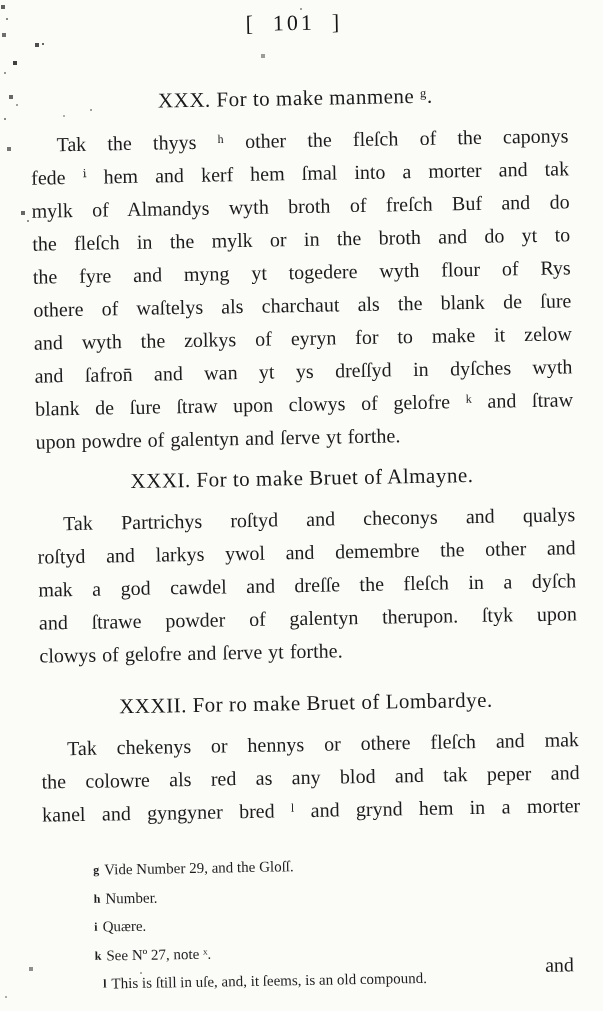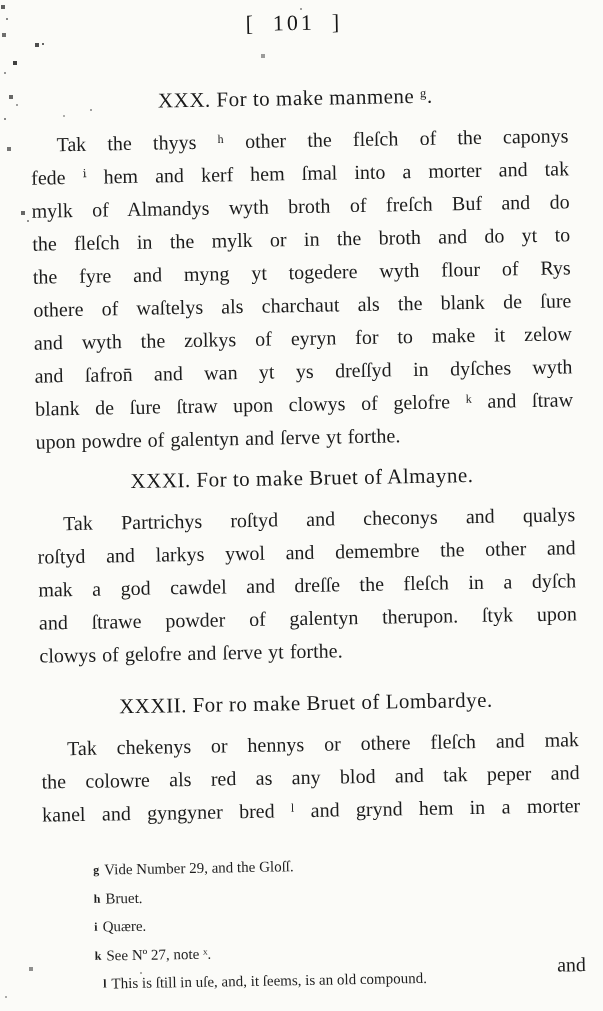--- a/index.html
+++ b/index.html
@@ -68,21 +68,21 @@
   }
   .footnote-marker {
     font-weight: 700;
     font-size: 12px;
     margin-right: 5px;
     vertical-align: 1px;
   }
   .fn-l { margin-left: 8px; }
   .catchword {
     position: absolute;
-    right: 26px;
+    right: 38px;
     top: 958px;
     font-size: 20px;
     color: #1c1c1c;
     text-align: right;
   }
   
   .noise {
     position: absolute;
     top: 0; left: 0;
     width: 2px; height: 2px;
@@ -144,21 +144,21 @@
 
   <div class="recipe-heading h3">XXXII. For ro make Bruet of Lombardye.</div>
   <div class="recipe-body">
     <div class="jline indent">Tak chekenys or hennys or othere fleſch and mak</div>
     <div class="jline">the colowre als red as any blod and tak peper and</div>
     <div class="jline">kanel and gyngyner bred ˡ and grynd hem in a morter</div>
   </div>
 
   <div class="footnotes">
     <div><span class="footnote-marker">g</span><span>Vide Number 29, and the Gloſſ.</span></div>
-    <div><span class="footnote-marker">h</span><span>Bruet.</span></div>
+    <div><span class="footnote-marker">h</span><span>Number.</span></div>
     <div><span class="footnote-marker">i</span><span>Quære.</span></div>
     <div><span class="footnote-marker">k</span><span>See Nº 27, note ˣ.</span></div>
     <div class="fn-l"><span class="footnote-marker">l</span><span>This is ſtill in uſe, and, it ſeems, is an old compound.</span></div>
   </div>
 
   <div class="catchword">and</div>
 
 </div>
 
 </body></html>

